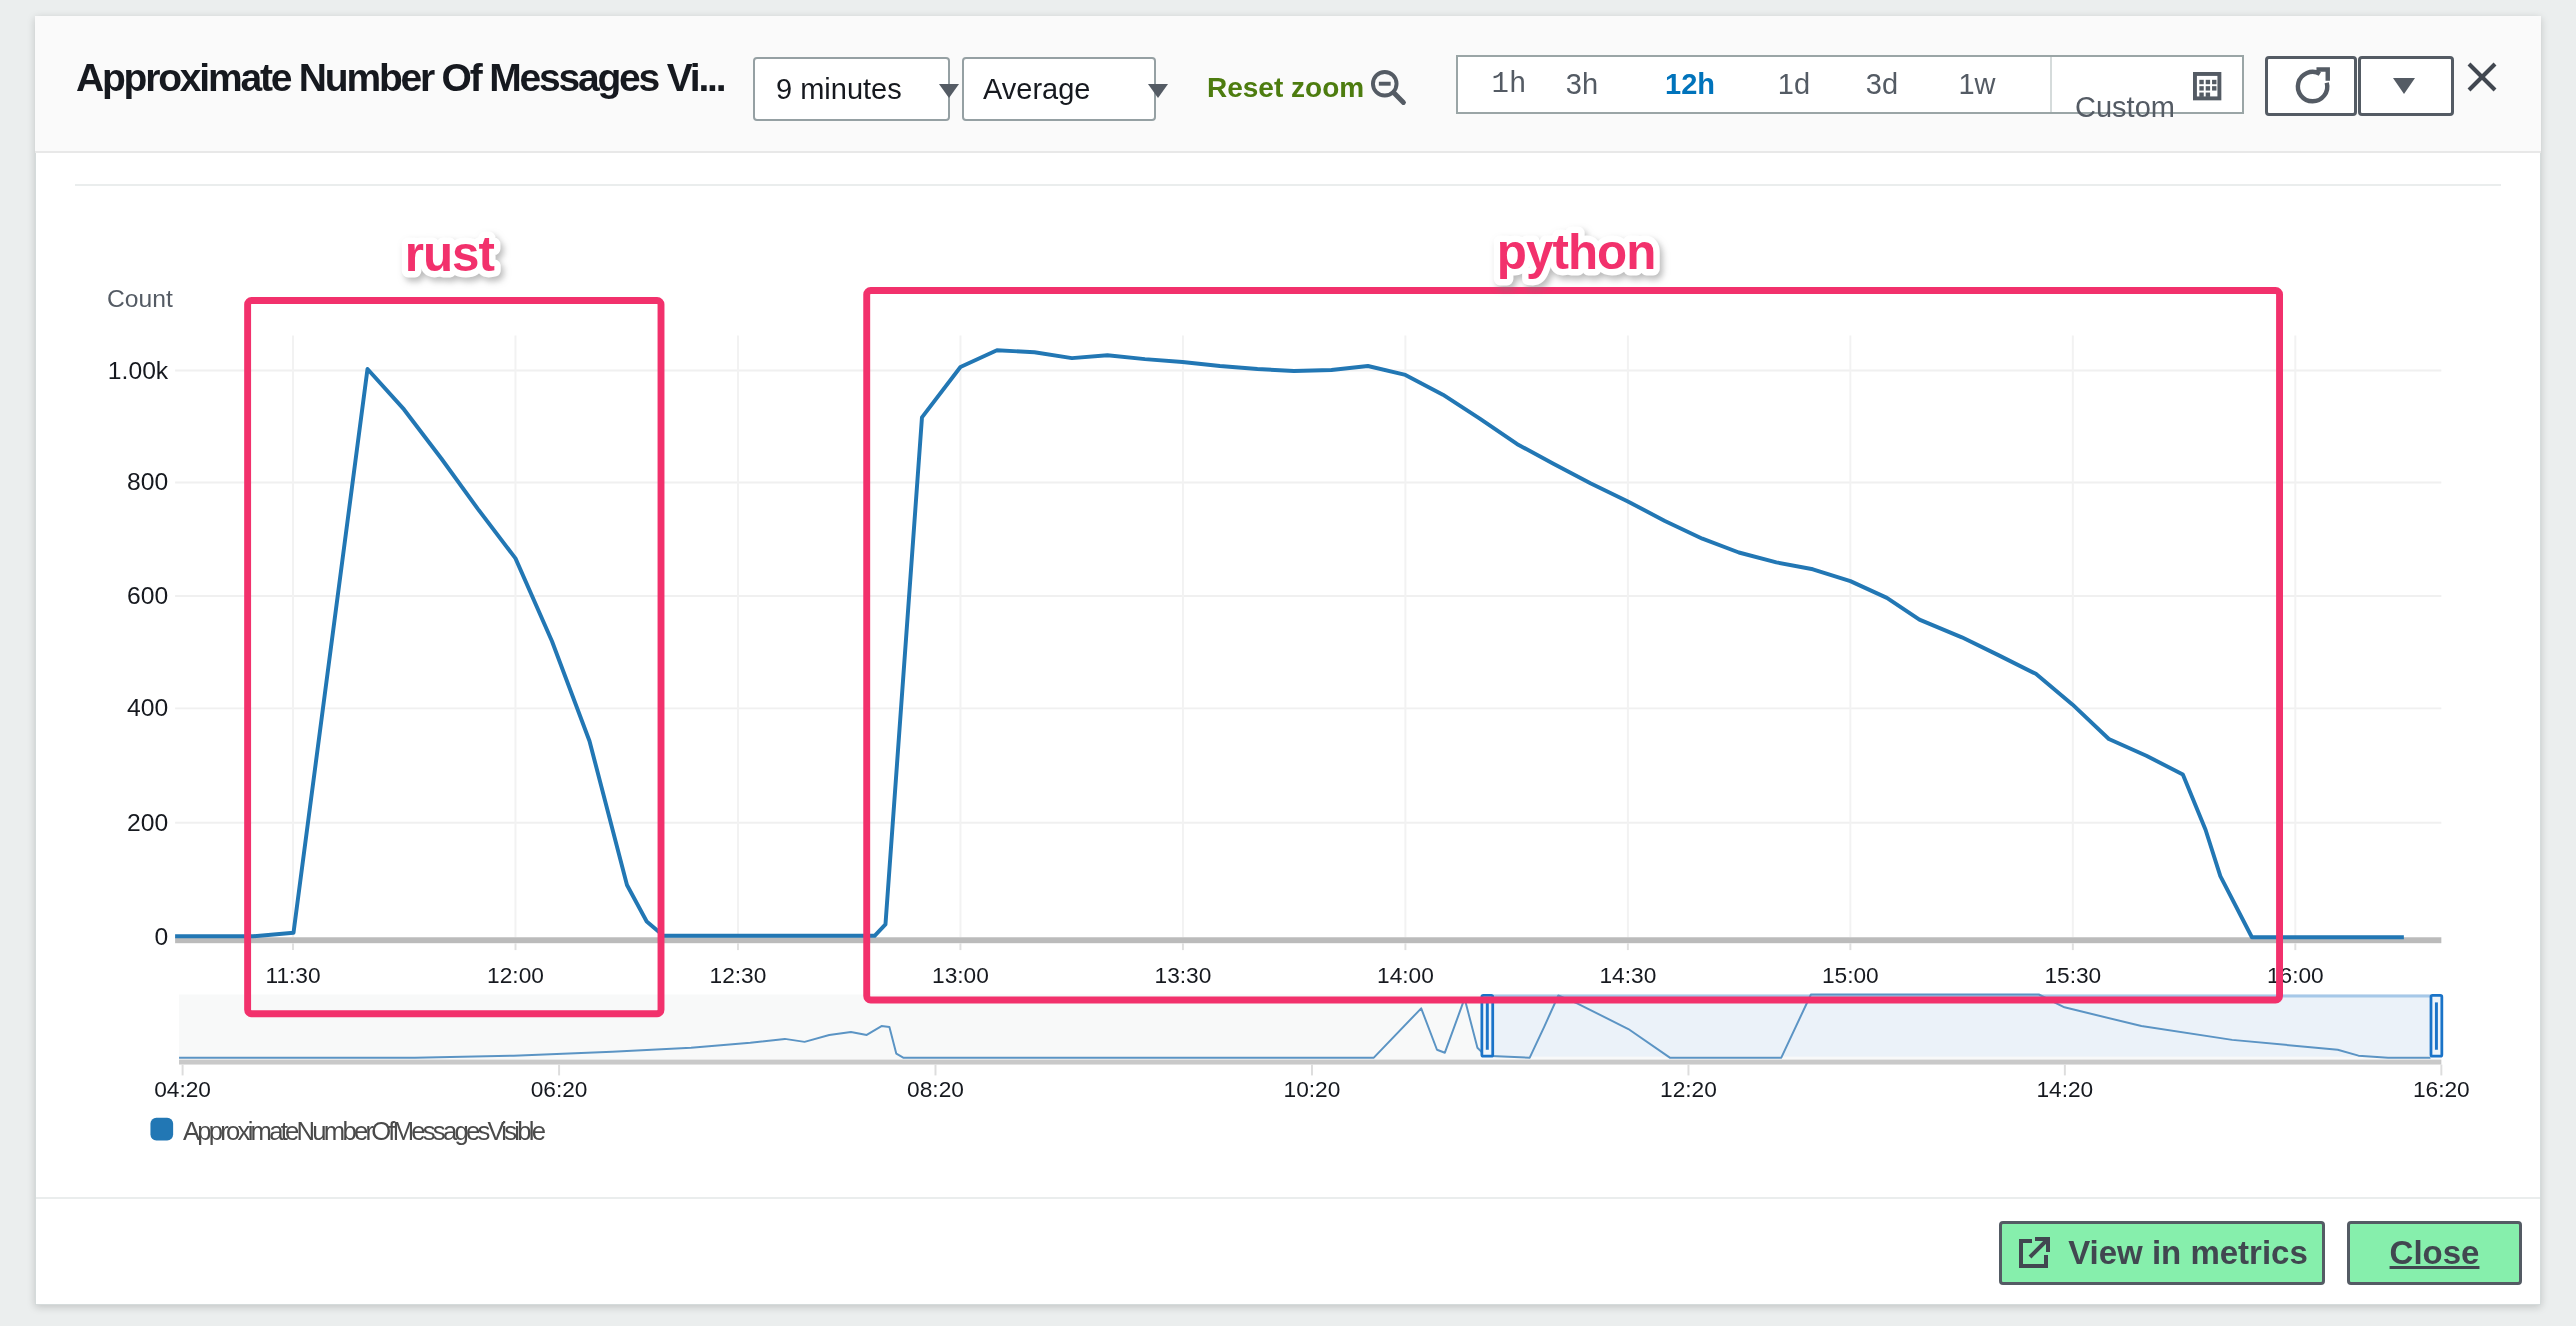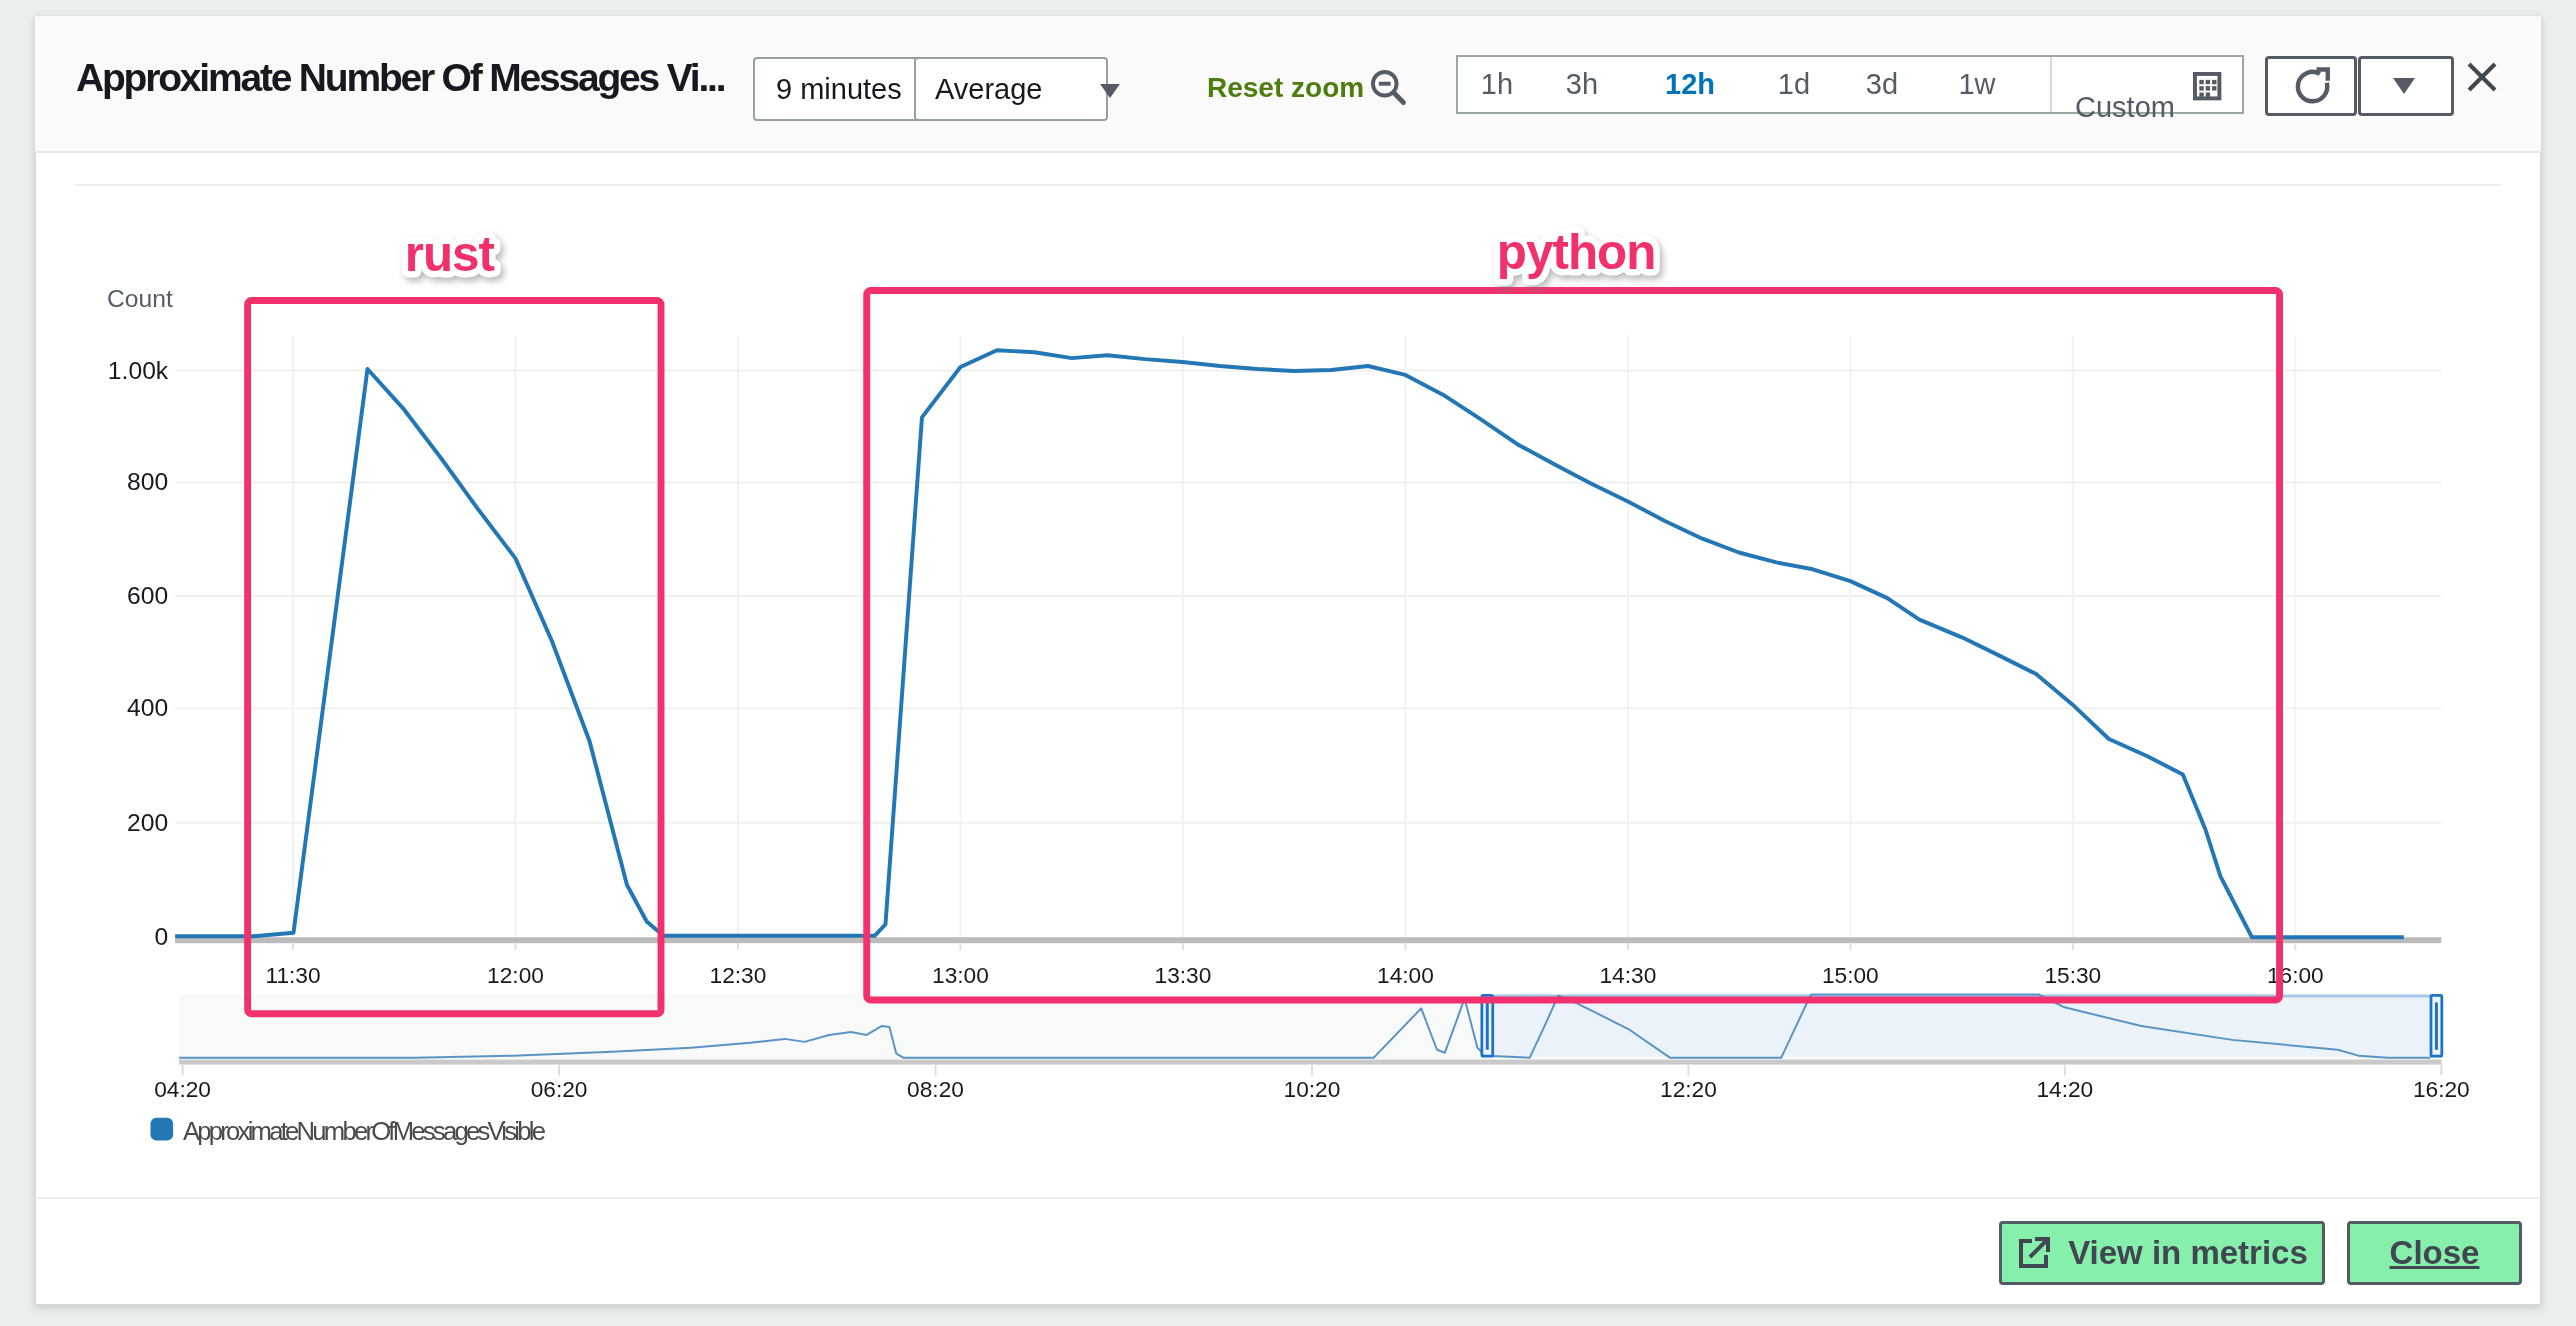--- a/index.html
+++ b/index.html
@@ -29,33 +29,33 @@
 <body>
 <div class="modal"></div>
 <div class="hdr"></div>
 <div class="title">Approximate Number Of Messages Vi...</div>
 <div class="hline2"></div>
 
 <div class="dd" style="left:753px;width:197px;">
     <span class="t" style="left:21px;">9 minutes</span>
     <span class="tri" style="position:absolute;left:158px;top:25px;"></span>
   </div>
-<div class="dd" style="left:914px;width:194px;">
+<div class="dd" style="left:962px;width:194px;">
     <span class="t" style="left:19px;">Average</span>
     <span class="tri" style="position:absolute;left:158px;top:25px;"></span>
   </div>
 <div class="rz">Reset zoom</div>
 <svg class="chart" width="59" height="59" style="left:1370px;top:67px;" viewBox="0 0 60 60">
   <circle cx="15" cy="17" r="12" fill="none" stroke="#545b64" stroke-width="4"></circle>
   <line x1="9" y1="17" x2="21" y2="17" stroke="#545b64" stroke-width="4"></line>
   <line x1="24" y1="26" x2="34" y2="36" stroke="#545b64" stroke-width="5" stroke-linecap="round"></line>
 </svg>
 
 <div class="seg">
-  <span class="it" style="left:39px;">1h</span>
+  <span class="it" style="left:51px;font-family:Liberation Mono, monospace;">1h</span>
   <span class="it" style="left:124px;">3h</span>
   <span class="it sel" style="left:232px;">12h</span>
   <span class="it" style="left:336px;">1d</span>
   <span class="it" style="left:424px;">3d</span>
   <span class="it" style="left:519px;">1w</span>
   <span class="divd"></span>
   <span class="it" style="left:667px;margin-top:23px;">Custom</span>
 </div>
 <svg class="chart" width="43" height="43" style="left:2193px;top:72px;" viewBox="0 0 44 44">
   <rect x="2" y="2" width="25" height="25" fill="none" stroke="#545b64" stroke-width="4"></rect>

